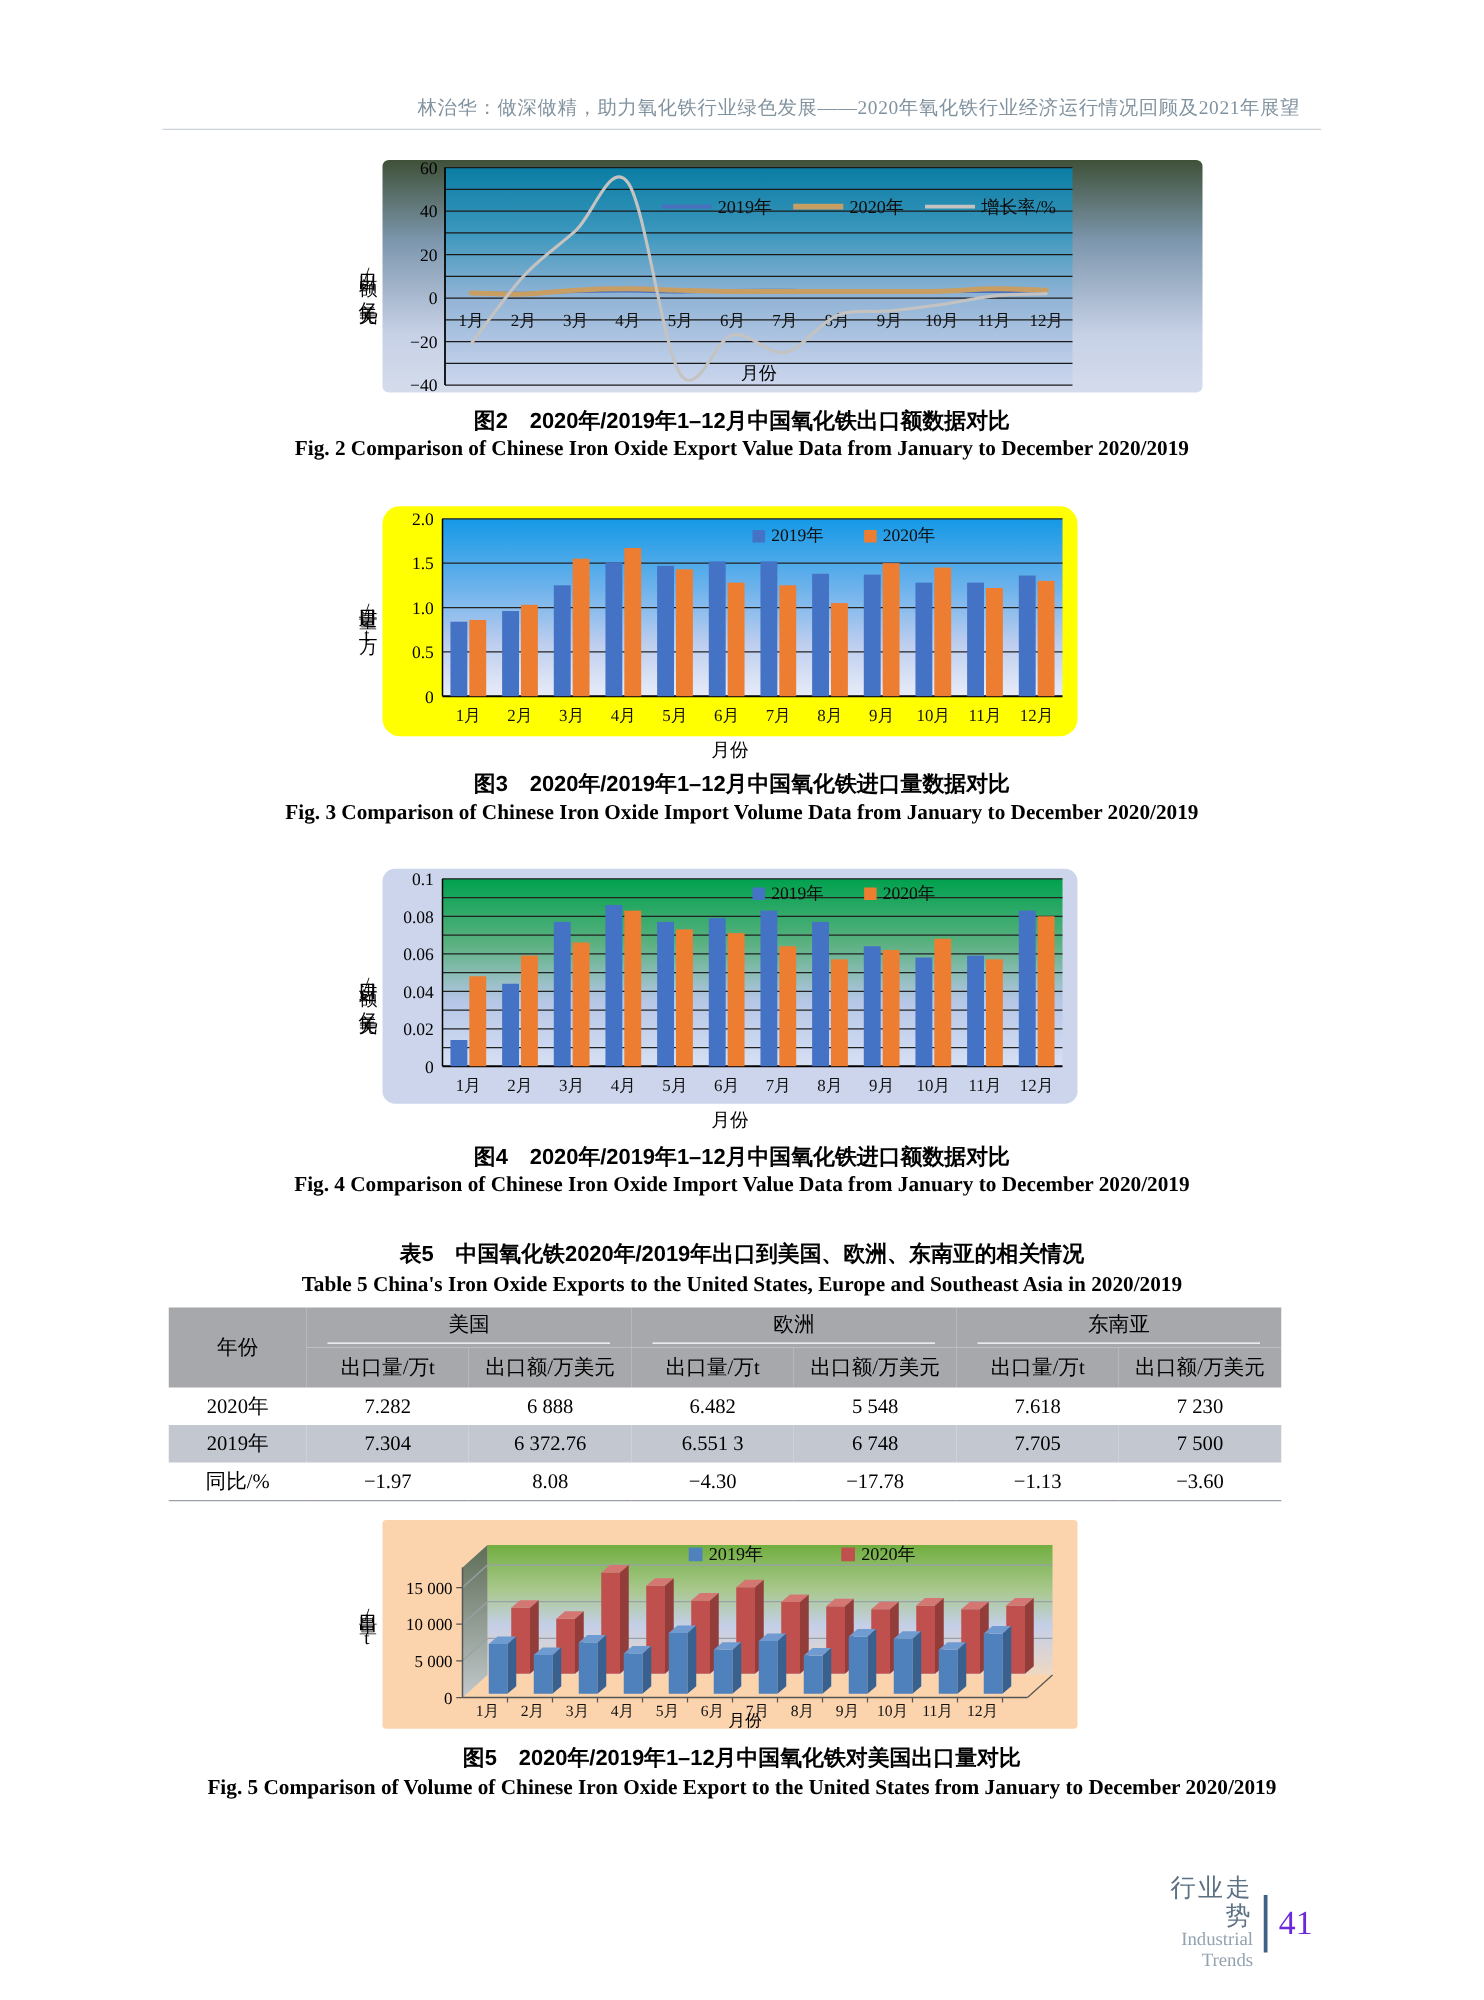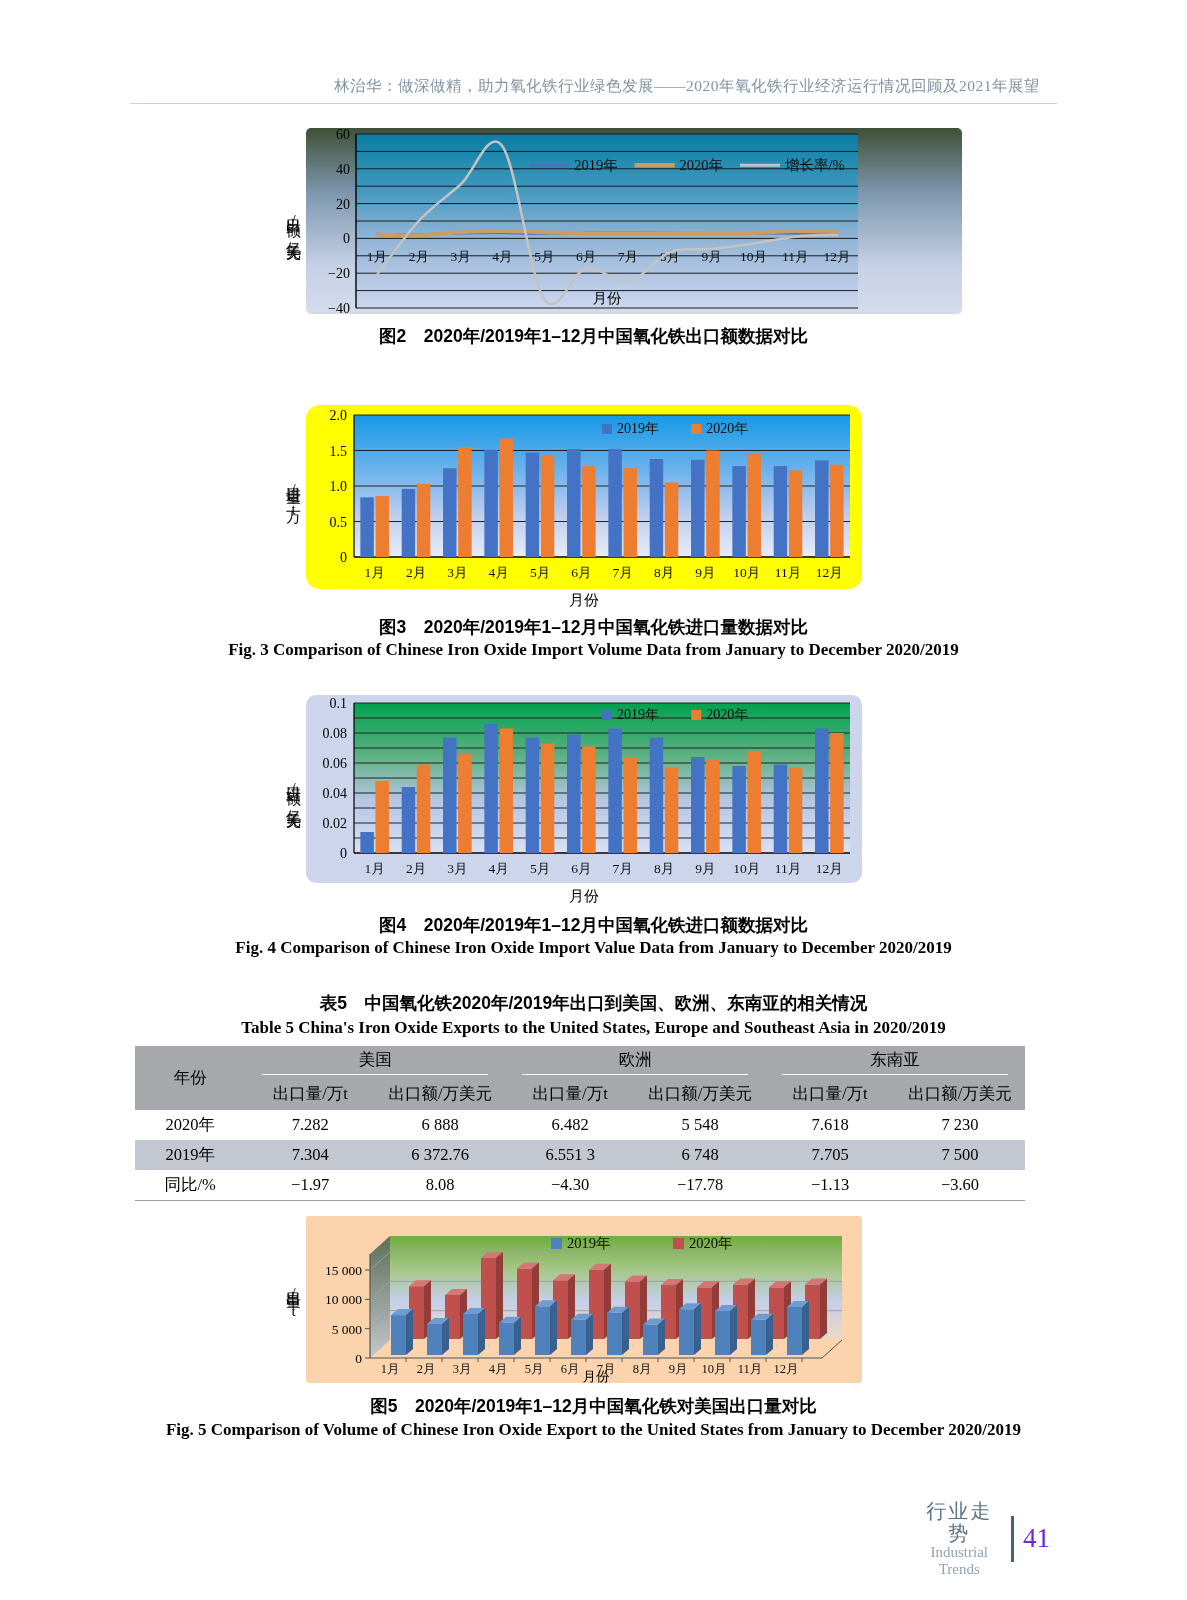--- a/index.html
+++ b/index.html
@@ -23,21 +23,21 @@
   .cap-en{font-family:"Liberation Serif",serif;font-weight:bold;font-size:17px;}
   .tbl{position:absolute;left:135px;top:1046px;width:890px;border-collapse:collapse;
         font-size:16.5px;text-align:center;}
   .tbl th{font-weight:normal;}
   .tbl thead tr{height:32px;}
   .tbl tbody tr{height:30px;}
   .tbl .grp-inner{margin:0 16px;padding-bottom:3px;border-bottom:1.5px solid #fff;}
   .tbl tbody tr:last-child td{border-bottom:1.5px solid #9aa0a6;}
   .footer{position:absolute;top:1500px;left:880px;width:170px;display:flex;align-items:center;
         justify-content:flex-end;gap:9px;}
-  .footer-txt{text-align:center;line-height:1.1;margin-left:36px;}
+  .footer-txt{text-align:right;line-height:1.1;margin-left:36px;}
   .footer-cn{font-family:"Liberation Sans",sans-serif;font-size:20px;color:#5c7183;letter-spacing:2px;}
   .footer-en{font-size:15px;color:#93a3b1;}
   .footer-bar{width:3px;height:46px;background:#3f6183;}
   .footer-page{font-size:27px;color:#6d28d9;}
 </style>
 </head>
 <body>
 
 <div class="page">
 
@@ -94,20 +94,21 @@
           <line x1="223.19" y1="37.32" x2="263.19" y2="37.32" stroke="#4a6fbe" stroke-width="3"></line>
           <text x="268.19" y="42.32" font-size="14.5" fill="#0b0b0b">2019年</text>
           <line x1="328.61" y1="37.32" x2="368.61" y2="37.32" stroke="#c99e62" stroke-width="4.5"></line>
           <text x="373.61" y="42.32" font-size="14.5" fill="#0b0b0b">2020年</text>
           <line x1="434.03000000000003" y1="37.32" x2="474.03000000000003" y2="37.32" stroke="#c4c3c1" stroke-width="3"></line>
           <text x="479.03000000000003" y="42.32" font-size="14.5" fill="#0b0b0b">增长率/%</text>
         </svg>
     </div>
   </div>
   <div class="caption cap-cn" style="top:324px;text-align:center;">图2　2020年/2019年1–12月中国氧化铁出口额数据对比</div>
+  <div class="caption cap-en" style="top:349px;">Fig. 2  Comparison of Chinese Iron Oxide Export Value Data from January to December 2020/2019</div>
 
   <div class="chart-row" style="left:280px;top:405px;">
     <div class="vlabel" style="height:184px;">进口量/万t</div>
     <div class="chartbox fig3box" style="width: 556px; height: 184px; background: rgb(255, 255, 0);">
       <svg width="556" height="184">
           <defs>
             <linearGradient id="gfig3" x1="0" y1="0" x2="0" y2="1">
               <stop offset="0" stop-color="#1499e6"></stop>
               <stop offset="0.4" stop-color="#6fb3ec"></stop>
               <stop offset="0.7" stop-color="#bccdee"></stop>

